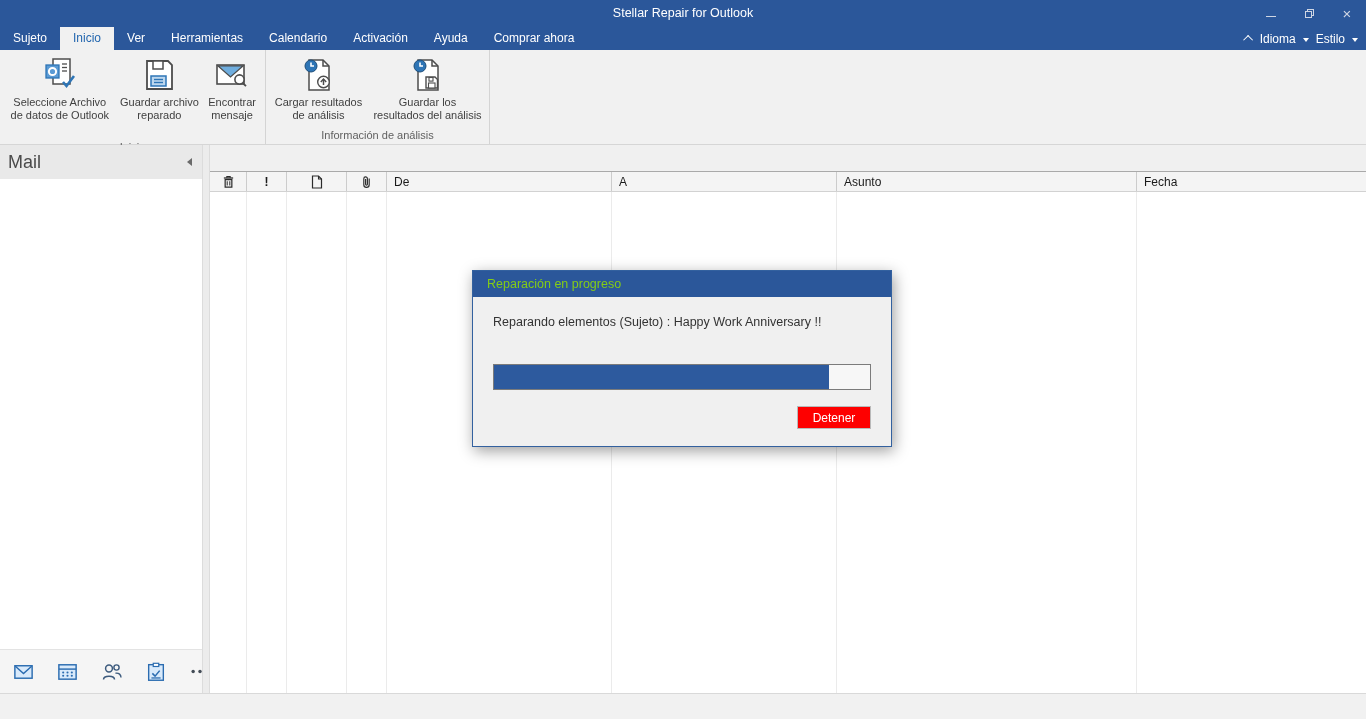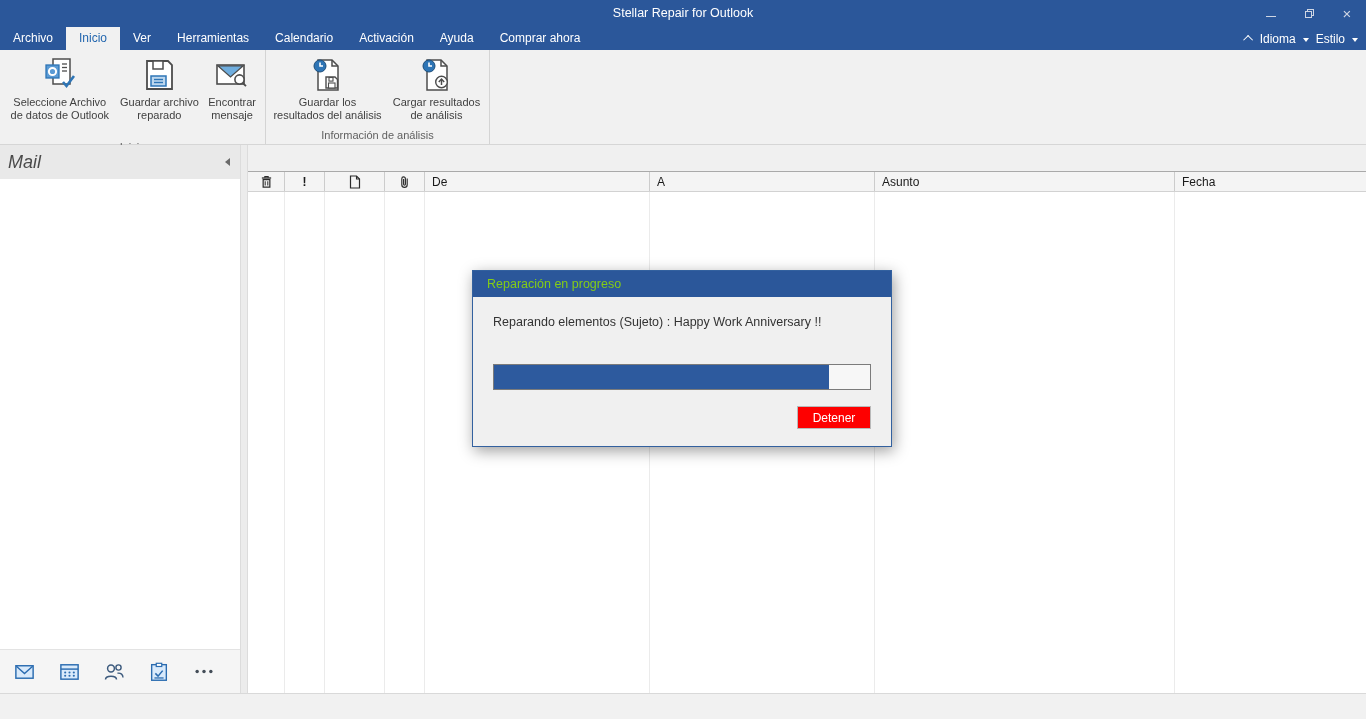--- a/index.html
+++ b/index.html
@@ -37,21 +37,21 @@
   .ribbon-group.no-border { border-right:none; flex:1; }
   .ribbon-buttons { display:flex; flex:1; align-items:flex-start; justify-content:center; }
   .ribbon-btn { display:flex; flex-direction:column; align-items:center; padding-top:4px; height:76px; cursor:default; }
   .ribbon-icon { width:38px; height:38px; display:flex; align-items:center; justify-content:center; }
   .ribbon-label { font-size:11px; color:#3f3f3f; text-align:center; line-height:1.2;
     white-space:pre-line; margin-top:2px; }
   .ribbon-group-label { height:16px; font-size:11px; color:#616161; text-align:center; line-height:14px; }
 
   
   .content { display:flex; height:548px; }
-  .sidebar { width:240px; display:flex; flex-direction:column; background:#fff;font-style:italic; }
+  .sidebar { width:202px; display:flex; flex-direction:column; background:#fff; }
   .sidebar-header { height:34px; background:#e9e9e9; display:flex; align-items:center;
     justify-content:space-between; padding:0 10px 0 8px; }
   .sidebar-title { font-size:18px; color:#4a4a4a; }
   .collapse-arrow { width:0; height:0; border-top:4px solid transparent; border-bottom:4px solid transparent;
     border-right:5px solid #6a6a6a; }
   .sidebar-body { flex:1; background:#fff; }
   .sidebar-nav { height:44px; background:#f5f5f5; border-top:1px solid #e3e3e3;
     display:flex; align-items:center; gap:21px; padding-left:12px; }
   .nav-ic { width:24px; height:24px; display:flex; align-items:center; justify-content:center; }
 
@@ -108,21 +108,21 @@
           </span>
       </div>
       <div class="win-btn">
           <span class="glyph-close">×</span>
         </div>
     </div>
   </div>
 
   <div class="menubar">
     <div class="tabs">
-      <div class="tab">Archivo</div>
+      <div class="tab">Sujeto</div>
       <div class="tab active">Inicio</div>
       <div class="tab">Ver</div>
       <div class="tab">Herramientas</div>
       <div class="tab">Calendario</div>
       <div class="tab">Activación</div>
       <div class="tab">Ayuda</div>
       <div class="tab">Comprar ahora</div>
     </div>
     <div class="menubar-right">
       <span class="chev-up"></span>
@@ -175,49 +175,49 @@
           </span>
           <span class="ribbon-label">Encontrar
 mensaje</span>
         </div>
       </div>
       <div class="ribbon-group-label">Inicio</div>
     </div>
 
     <div class="ribbon-group" style="width:224px;">
       <div class="ribbon-buttons">
+        <div class="ribbon-btn" style="width:100px;">
+          <span class="ribbon-icon">
+            <svg width="38" height="38" viewBox="0 0 38 38">
+              <path d="M9 4 h14 l6 6 v24 h-20 z" fill="#fff" stroke="#4d4d4d" stroke-width="1.5"></path>
+              <path d="M23 4 v6 h6" fill="none" stroke="#4d4d4d" stroke-width="1.5"></path>
+              <circle cx="11" cy="10" r="6" fill="#2e75b6" stroke="#1f4e79" stroke-width="1"></circle>
+              <polyline points="11,6.5 11,10 14,10" fill="none" stroke="#fff" stroke-width="1.6"></polyline>
+              <circle cx="23.5" cy="26" r="5.8" fill="#fff" stroke="#4d4d4d" stroke-width="1.4"></circle>
+              <line x1="23.5" y1="29" x2="23.5" y2="23.5" stroke="#4d4d4d" stroke-width="1.5"></line>
+              <polyline points="20.8,26 23.5,23 26.2,26" fill="none" stroke="#4d4d4d" stroke-width="1.5"></polyline>
+            </svg>
+          </span>
+          <span class="ribbon-label">Cargar resultados
+de análisis</span>
+        </div>
         <div class="ribbon-btn" style="width:118px;">
           <span class="ribbon-icon">
             <svg width="38" height="38" viewBox="0 0 38 38">
               <path d="M9 4 h14 l6 6 v24 h-20 z" fill="#fff" stroke="#4d4d4d" stroke-width="1.5"></path>
               <path d="M23 4 v6 h6" fill="none" stroke="#4d4d4d" stroke-width="1.5"></path>
               <circle cx="11" cy="10" r="6" fill="#2e75b6" stroke="#1f4e79" stroke-width="1"></circle>
               <polyline points="11,6.5 11,10 14,10" fill="none" stroke="#fff" stroke-width="1.6"></polyline>
               <path d="M17 21 h9 l2.5 2.5 v8.5 h-11.5 z" fill="#fff" stroke="#4d4d4d" stroke-width="1.4"></path>
               <rect x="20" y="21.5" width="4" height="3.6" fill="#fff" stroke="#4d4d4d" stroke-width="1.1"></rect>
               <rect x="19.5" y="27" width="6.5" height="5" fill="#fff" stroke="#4d4d4d" stroke-width="1.1"></rect>
             </svg>
           </span>
           <span class="ribbon-label">Guardar los
 resultados del análisis</span>
-        </div>
-        <div class="ribbon-btn" style="width:100px;">
-          <span class="ribbon-icon">
-            <svg width="38" height="38" viewBox="0 0 38 38">
-              <path d="M9 4 h14 l6 6 v24 h-20 z" fill="#fff" stroke="#4d4d4d" stroke-width="1.5"></path>
-              <path d="M23 4 v6 h6" fill="none" stroke="#4d4d4d" stroke-width="1.5"></path>
-              <circle cx="11" cy="10" r="6" fill="#2e75b6" stroke="#1f4e79" stroke-width="1"></circle>
-              <polyline points="11,6.5 11,10 14,10" fill="none" stroke="#fff" stroke-width="1.6"></polyline>
-              <circle cx="23.5" cy="26" r="5.8" fill="#fff" stroke="#4d4d4d" stroke-width="1.4"></circle>
-              <line x1="23.5" y1="29" x2="23.5" y2="23.5" stroke="#4d4d4d" stroke-width="1.5"></line>
-              <polyline points="20.8,26 23.5,23 26.2,26" fill="none" stroke="#4d4d4d" stroke-width="1.5"></polyline>
-            </svg>
-          </span>
-          <span class="ribbon-label">Cargar resultados
-de análisis</span>
         </div>
       </div>
       <div class="ribbon-group-label">Información de análisis</div>
     </div>
     <div class="ribbon-group no-border"></div>
   </div>
 
   <div class="content">
     <div class="sidebar">
       <div class="sidebar-header">

